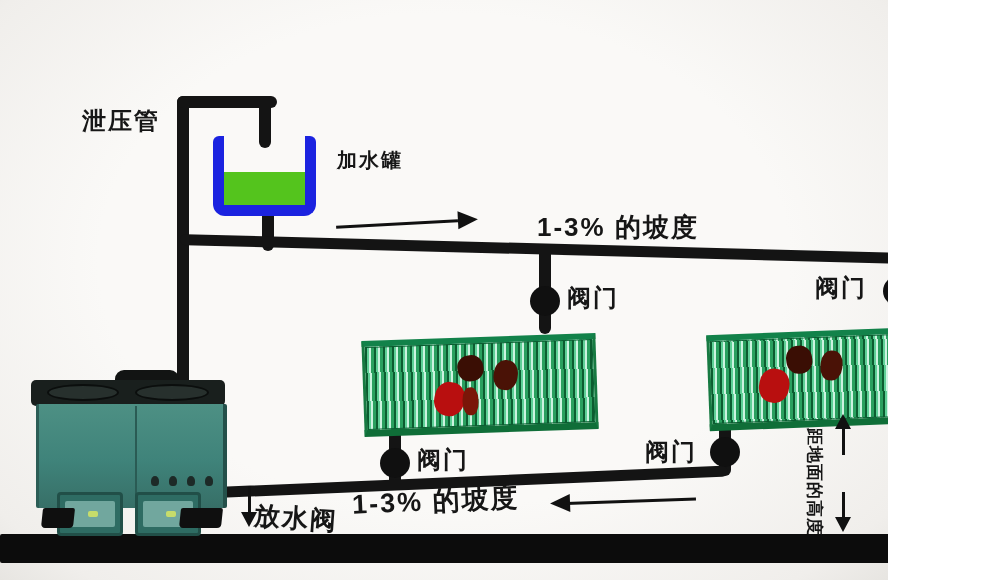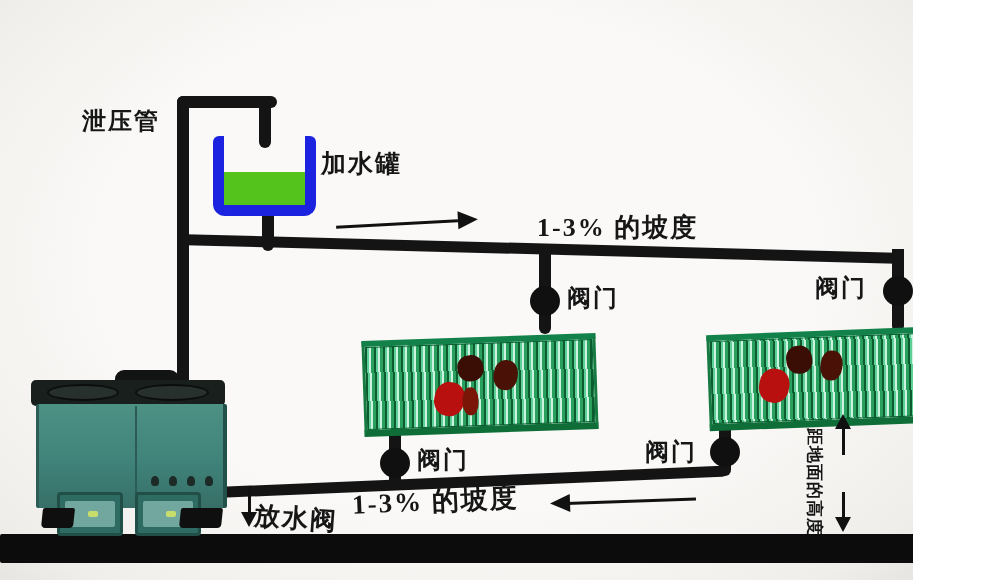--- a/index.html
+++ b/index.html
@@ -1,20 +1,19 @@
 <!DOCTYPE html>
 <html><head>
 <meta charset="utf-8">
 <style>
   html,body{margin:0;padding:0;background:#ffffff;}
   #stage{
     position:relative;width:888px;height:580px;overflow:hidden;
     background:radial-gradient(ellipse at 50% 45%, #faf9f7 55%, #f0eeeb 90%, #e7e5e1 100%);
-    font-family:Liberation Serif, serif;
-    padding-left:25px;
+    font-family:Liberation Sans, sans-serif;
   }
   .pipe{position:absolute;background:#141414;border-radius:6px;}
   .valve{position:absolute;width:30px;height:30px;background:#101010;border-radius:50%;}
   .lbl{position:absolute;color:#161616;font-weight:600;letter-spacing:2px;white-space:nowrap;}
   
   #tank{position:absolute;left:213px;top:136px;width:103px;height:80px;
     border:11px solid #1b23e0;border-top:none;border-radius:6px 6px 12px 12px;box-sizing:border-box;}
   #tank-water{position:absolute;left:0;right:0;bottom:0;height:33px;background:#54c41d;}
   
   .radiator{position:absolute;height:96px;box-sizing:border-box;
@@ -121,21 +120,21 @@
   <div class="arrow" style="left:834px;top:414px;width:18px;height:42px;">
     <div class="head" style="left:1px;top:0;border-bottom:15px solid #111;border-left:8px solid transparent;border-right:8px solid transparent;"></div>
     <div class="shaft" style="left:8px;top:13px;width:3px;height:28px;"></div>
   </div>
   <div class="arrow" style="left:834px;top:492px;width:18px;height:42px;">
     <div class="shaft" style="left:8px;top:0;width:3px;height:27px;"></div>
     <div class="head" style="left:1px;top:25px;border-top:15px solid #111;border-left:8px solid transparent;border-right:8px solid transparent;"></div>
   </div>
 
   <div class="lbl" style="left:82px;top:105px;font-size:24px;">泄压管</div>
-  <div class="lbl" style="left:321px;top:147px;font-size:25px;">加水罐</div>
+  <div class="lbl" style="left:337px;top:147px;font-size:20px;">加水罐</div>
   <div class="lbl" style="left:537px;top:210px;font-size:26px;font-weight:700;">1-3% 的坡度</div>
   <div class="lbl" style="left:567px;top:282px;font-size:24px;">阀门</div>
   <div class="lbl" style="left:815px;top:272px;font-size:24px;">阀门</div>
   <div class="lbl" style="left:417px;top:444px;font-size:24px;">阀门</div>
   <div class="lbl" style="left:645px;top:436px;font-size:24px;">阀门</div>
   <div class="lbl" style="left:254px;top:501px;font-size:26px;transform:rotate(4deg);">放水阀</div>
   <div class="lbl" style="left:352px;top:483px;font-size:27px;font-weight:700;transform:rotate(-2.5deg);">1-3% 的坡度</div>
   <div class="lbl" style="left:826px;top:428px;font-size:17px;letter-spacing:1px;transform:rotate(90deg);transform-origin:0 0;">距地面的高度</div>
 
 </div>

